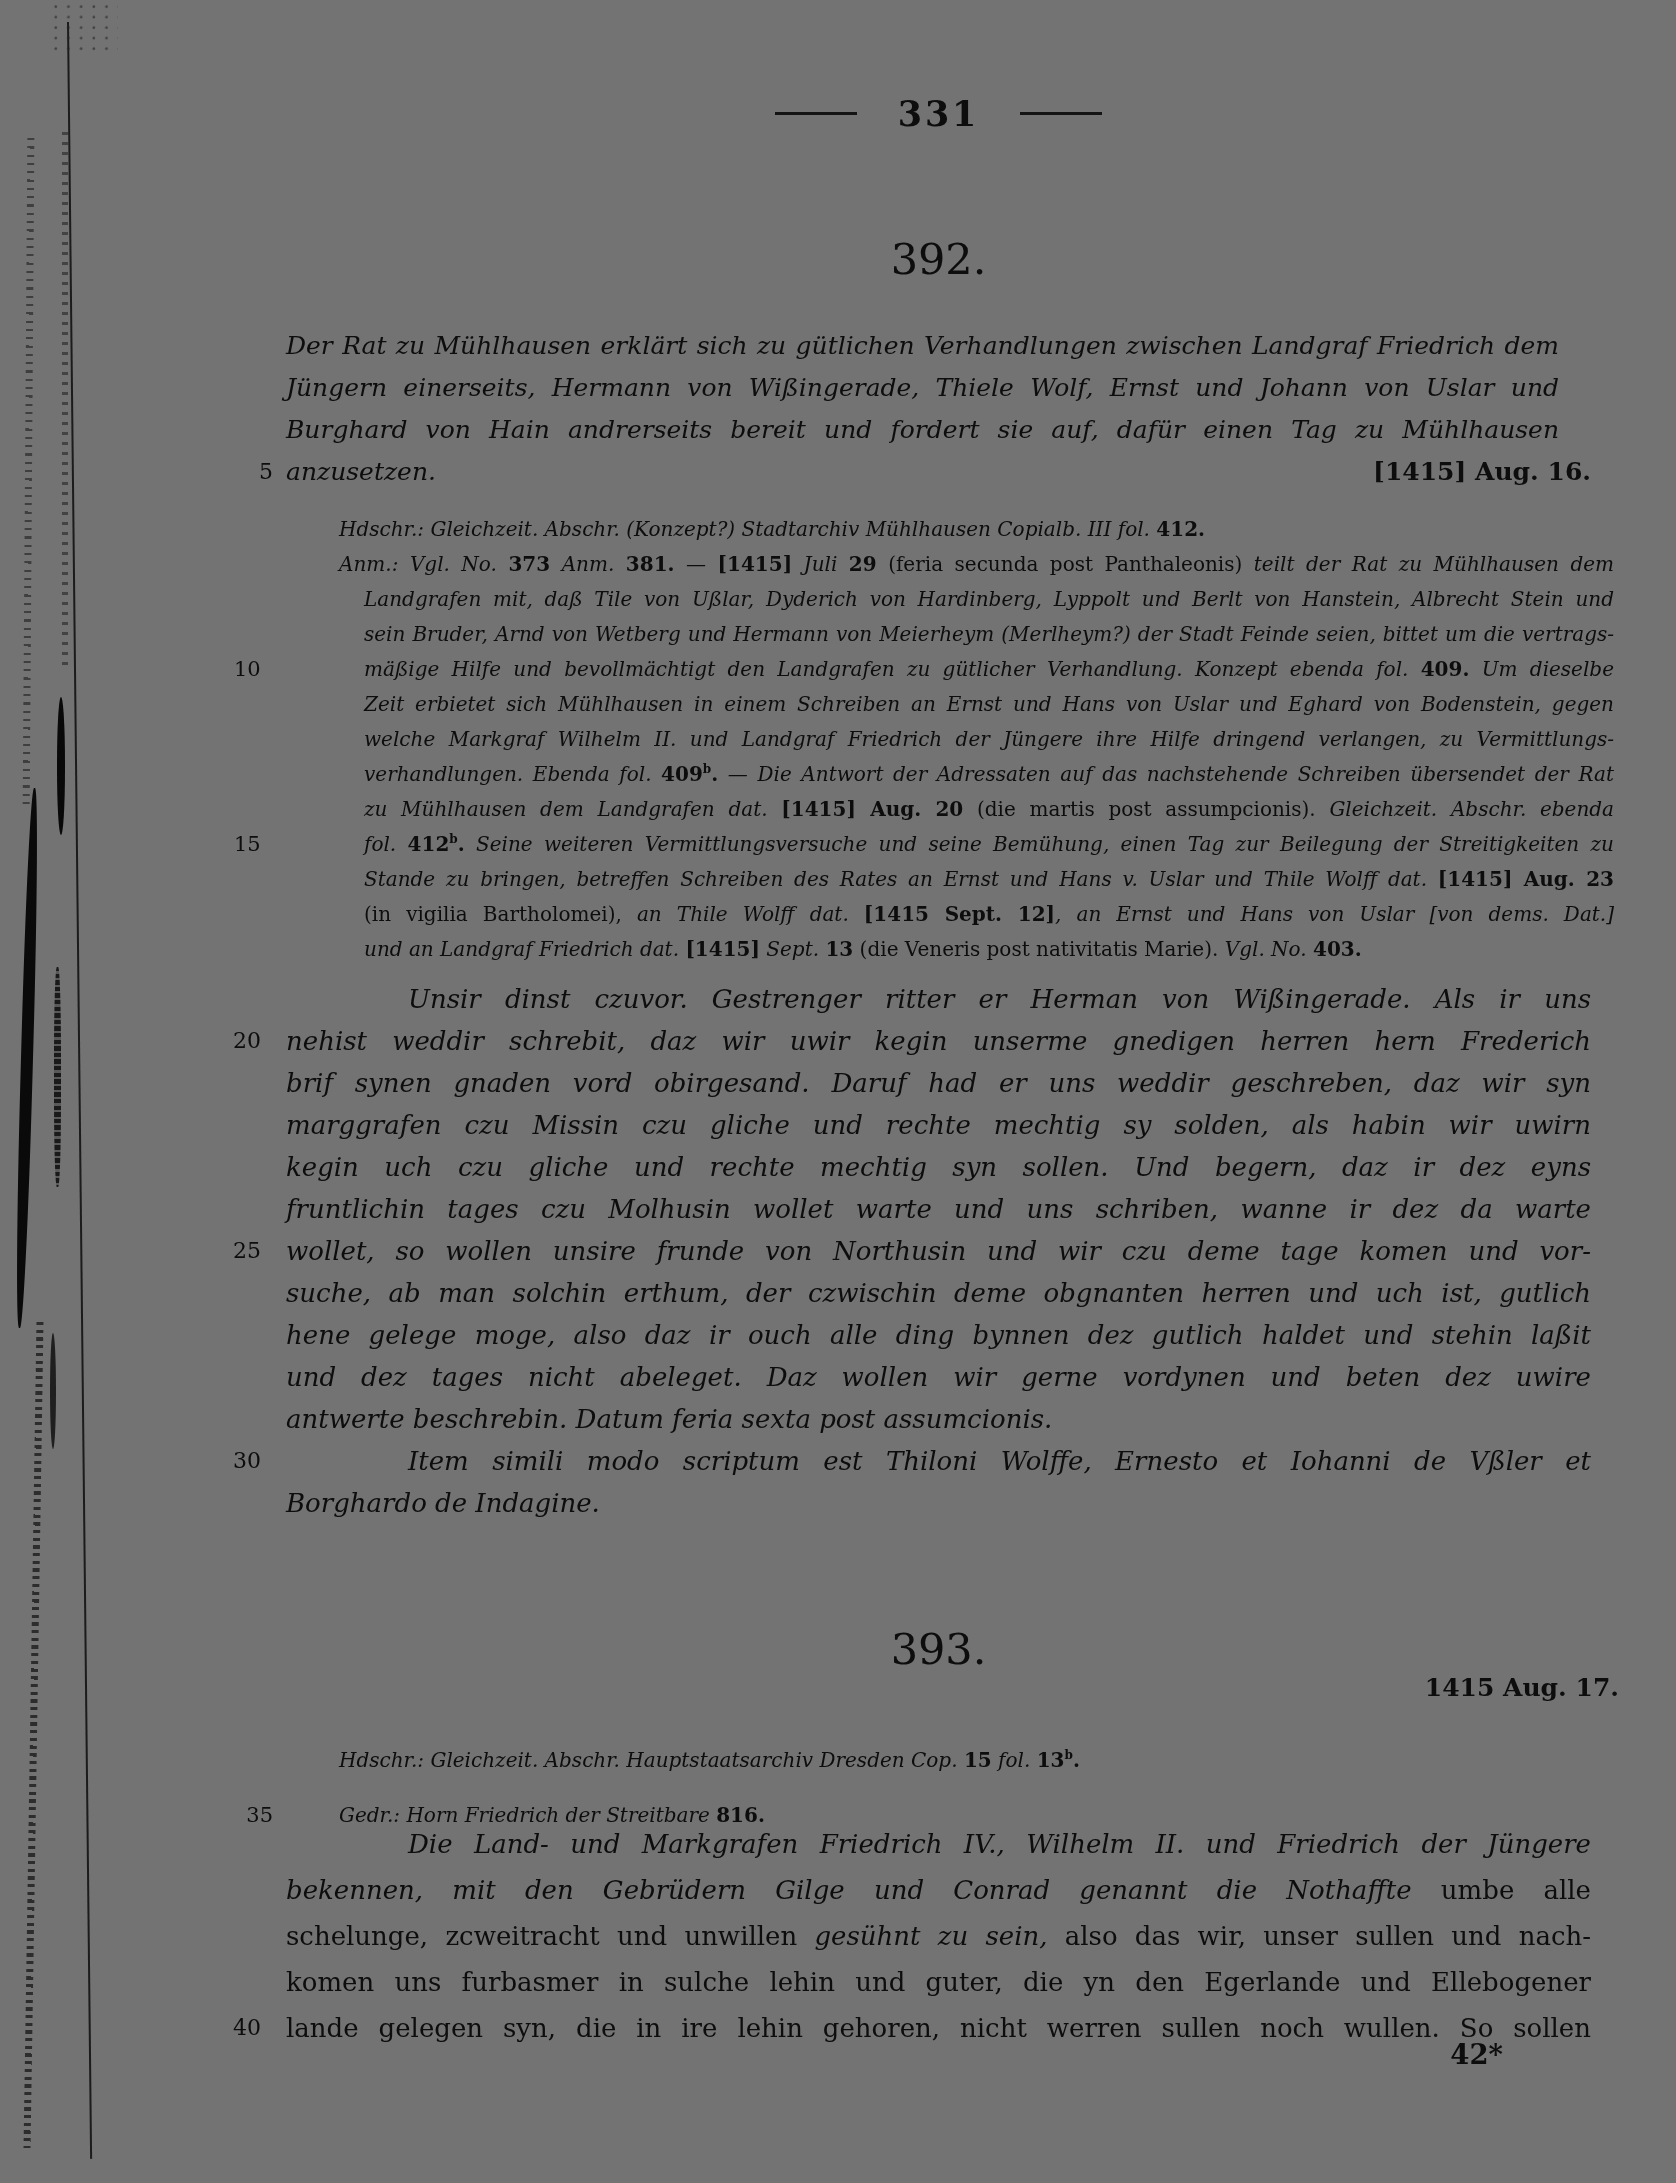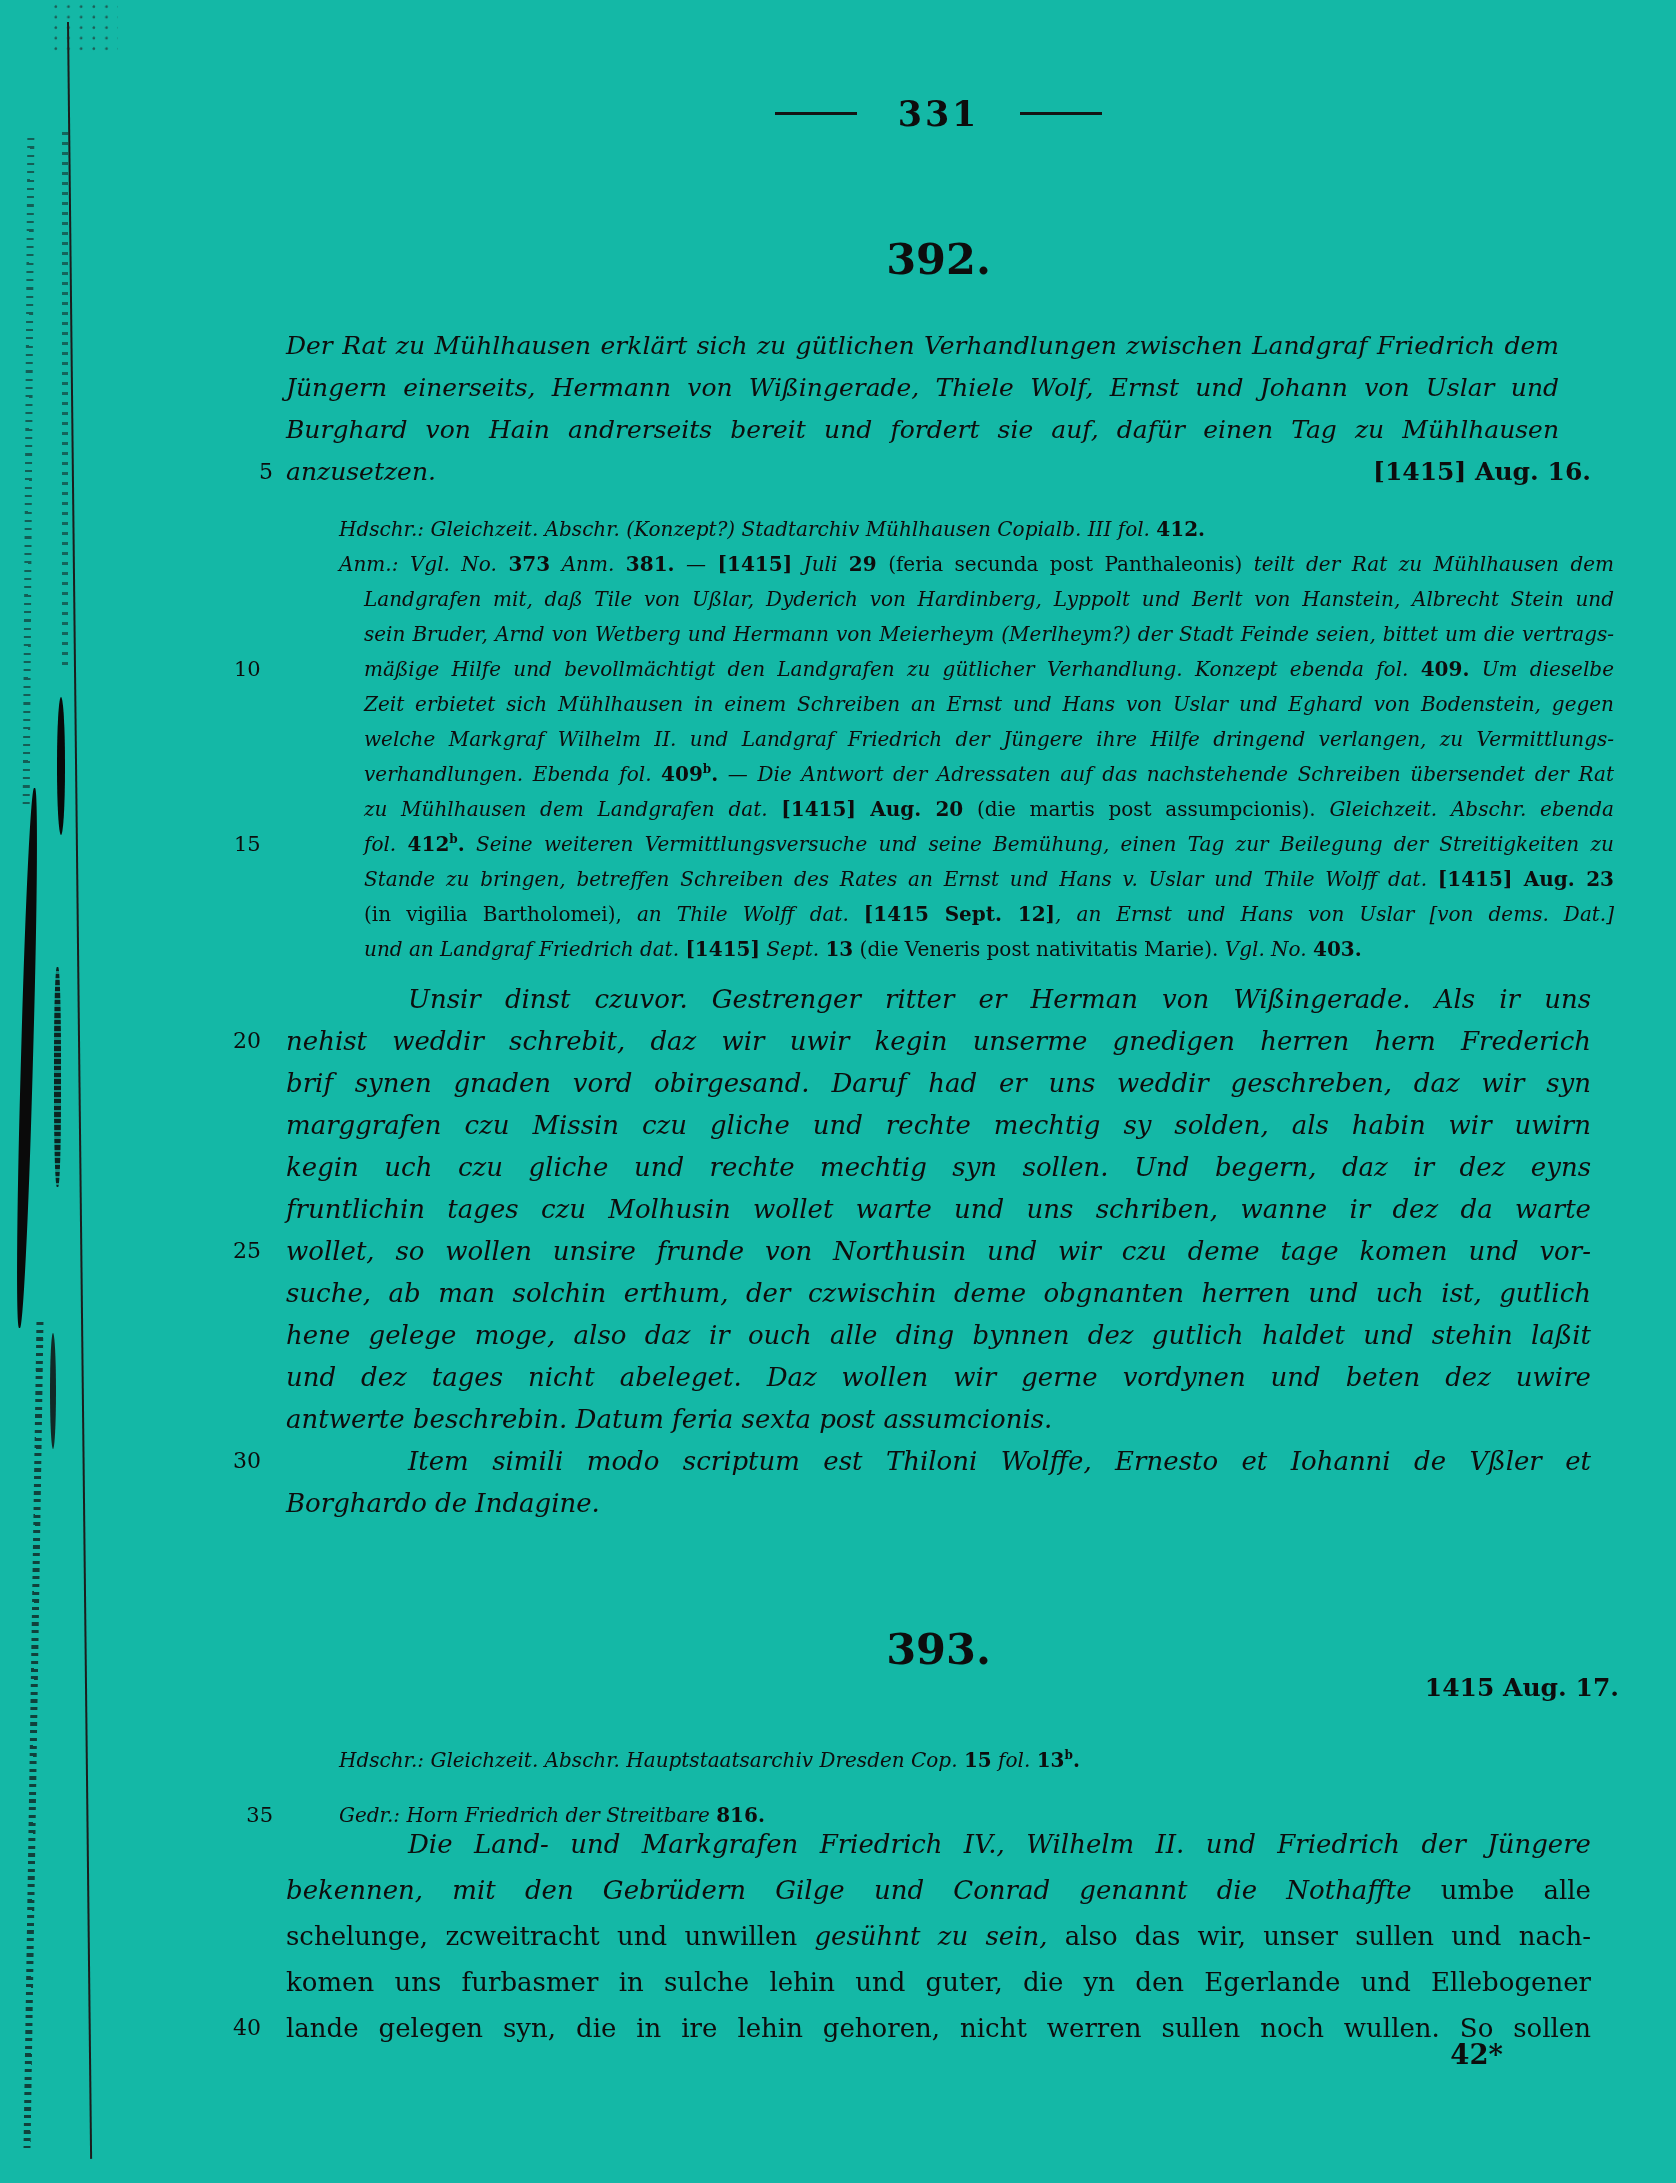--- a/index.html
+++ b/index.html
@@ -1,19 +1,19 @@
 <!DOCTYPE html>
 <html style="font-size:8.8px"><head>
 <meta charset="utf-8">
 <style>
   html,body{margin:0;padding:0;background:#ffffff;}
   .page{
     position:relative;
     width:1676px;height:2183px;
-    background:#14b8a6;
+    background:#737373;
     color:#0d0d0d;
     font-family:"DejaVu Serif","Liberation Serif",serif;
     overflow:hidden;
   }
   
   .art{position:absolute;pointer-events:none;}
   #artLine{left:67px;top:22px;width:2.2px;height:2137px;background:#1c1c1c;
     transform:rotate(-0.62deg);transform-origin:top center;}
   #artDots1{left:25px;top:138px;width:7.2px;height:672px;
     background:repeating-linear-gradient(180deg,rgba(20,20,20,.55) 0 2.2px,transparent 2.2px 8.3px);
@@ -31,21 +31,21 @@
     background:repeating-linear-gradient(180deg,rgba(20,20,20,.5) 0 2.8px,transparent 2.8px 10px);}
   #artTopSpecks{left:52px;top:3.3px;width:66px;height:52px;opacity:.6;
     background:radial-gradient(circle at 30% 35%,#222 1.1px,transparent 1.7px) 0 0/12.7px 10.5px repeat;}
   
   .page-header{position:absolute;top:87px;left:286px;width:1305px;height:53px;
     display:flex;justify-content:center;align-items:center;gap:41px;}
   .rule{width:82px;height:2.8px;background:#141414;}
   .page-number{font-size:35px;font-weight:700;letter-spacing:2.8px;line-height:1;}
   
   .heading{position:absolute;left:286px;width:1305px;text-align:center;
-    font-weight:700;line-height:1;}
+    font-weight:400;line-height:1;}
   #h392{top:238px;font-size:43px;}
   #h393{top:1628px;font-size:43px;}
   #date393{position:absolute;top:1674px;left:286px;width:1333px;text-align:right;
     font-size:25px;font-weight:700;line-height:1.1;}
   #catchword{position:absolute;top:2038px;left:286px;width:1305px;box-sizing:border-box;
     padding-right:88px;text-align:right;font-size:27.5px;font-weight:700;}
   
   .blk{position:absolute;}
   .line{position:relative;text-align:justify;text-align-last:justify;white-space:normal;}
   .line.last{text-align:left;text-align-last:auto;}

